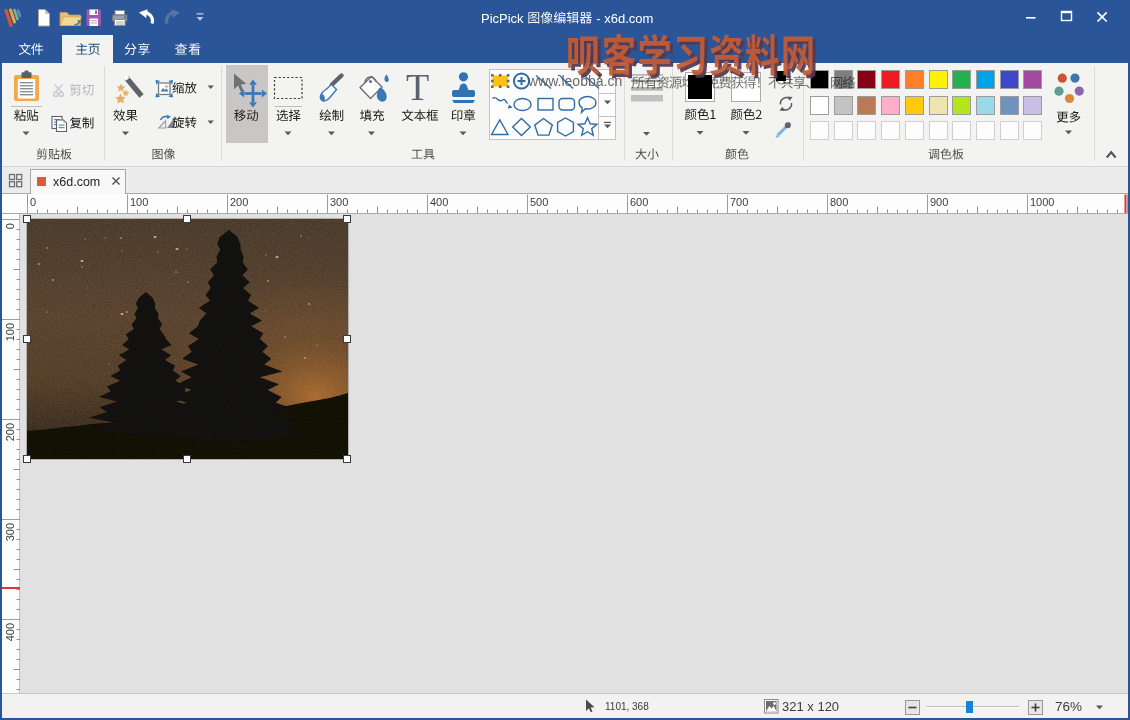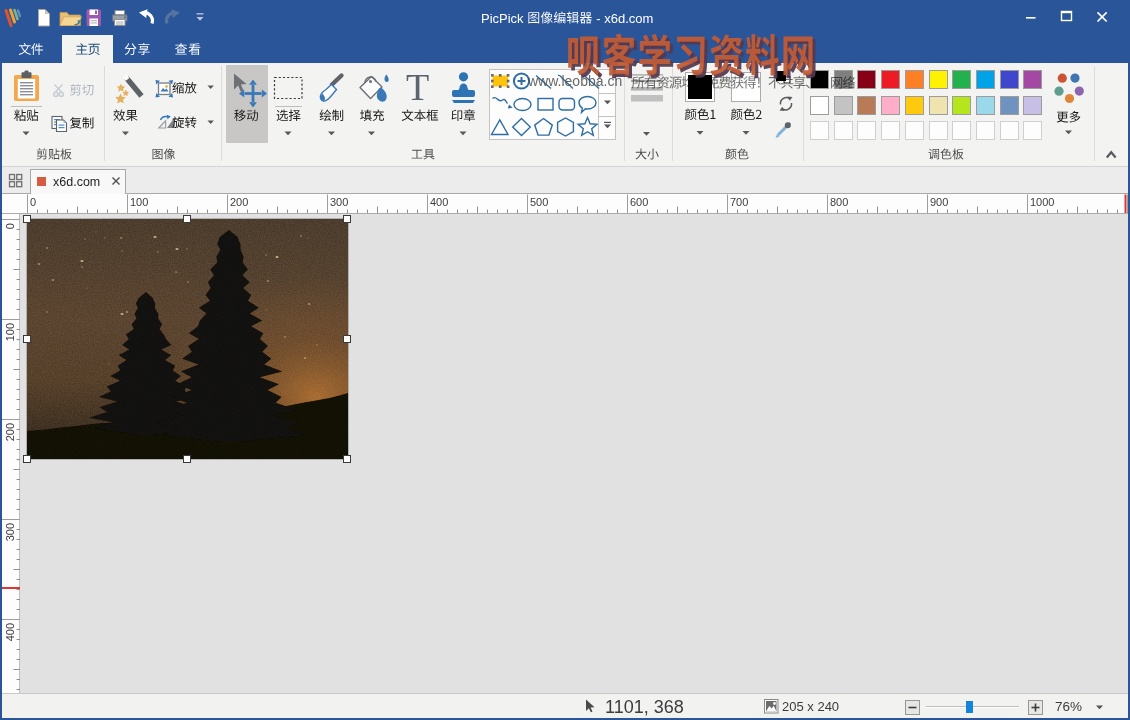--- a/index.html
+++ b/index.html
@@ -76,22 +76,22 @@
   <div class="abs" style="left:53px;top:173.5px;width:60px;height:17px;font-size:12.5px;color:#1f1f1f;line-height:17px">x6d.com</div>
 
   <div class="abs" style="left:0;top:194px;width:1130px;height:19.5px;background:#fdfdfd;border-bottom:1px solid #ababab"></div>
   <div class="abs" style="left:0px;top:213.5px;width:20px;height:479px;background:#fdfdfd;border-right:1px solid #c0c0c0"></div>
 
   <div class="abs" style="left:0;top:35px;width:2px;height:685px;background:#2a5699"></div>
   <div class="abs" style="left:1128px;top:35px;width:2px;height:685px;background:#2a5699"></div>
   <div class="abs" style="left:0;top:718px;width:1130px;height:2px;background:#2a5699"></div>
 
   <div class="abs" style="left:2px;top:693px;width:1126px;height:25px;background:#f2f2f1;border-top:1px solid #c9c9c9"></div>
-  <div class="abs" style="left:605px;top:699px;width:120px;height:16px;font-size:18px;color:#3c3c3c;line-height:16px">1101, 368</div>
-  <div class="abs" style="left:782px;top:699px;width:120px;height:16px;font-size:13px;color:#3c3c3c;line-height:16px">205 x 240</div>
+  <div class="abs" style="left:605px;top:699px;width:120px;height:16px;font-size:10px;color:#3c3c3c;line-height:16px">1101, 368</div>
+  <div class="abs" style="left:782px;top:699px;width:120px;height:16px;font-size:13px;color:#3c3c3c;line-height:16px">321 x 120</div>
   <div class="abs" style="left:905px;top:700px;width:15px;height:15px;background:#e7e6e5;border:1px solid #979797"></div>
   <div class="abs" style="left:1028px;top:700px;width:15px;height:15px;background:#e7e6e5;border:1px solid #979797"></div>
   <div class="abs" style="left:926px;top:706px;width:93px;height:2px;background:#bcbcbc;border-bottom:1px solid #fff"></div>
   <div class="abs" style="left:966px;top:701px;width:7px;height:12px;background:#1583d7"></div>
   <div class="abs" style="left:1055px;top:699px;width:60px;height:16px;font-size:13.5px;color:#3c3c3c;line-height:16px">76%</div>
 
   <svg class="abs" style="left:27px;top:219px" width="321" height="240" viewBox="0 0 321 240">
     <defs>
       <linearGradient id="sky" x1="0" y1="0" x2="0" y2="1">
         <stop offset="0" stop-color="#3b2d1f"></stop>

